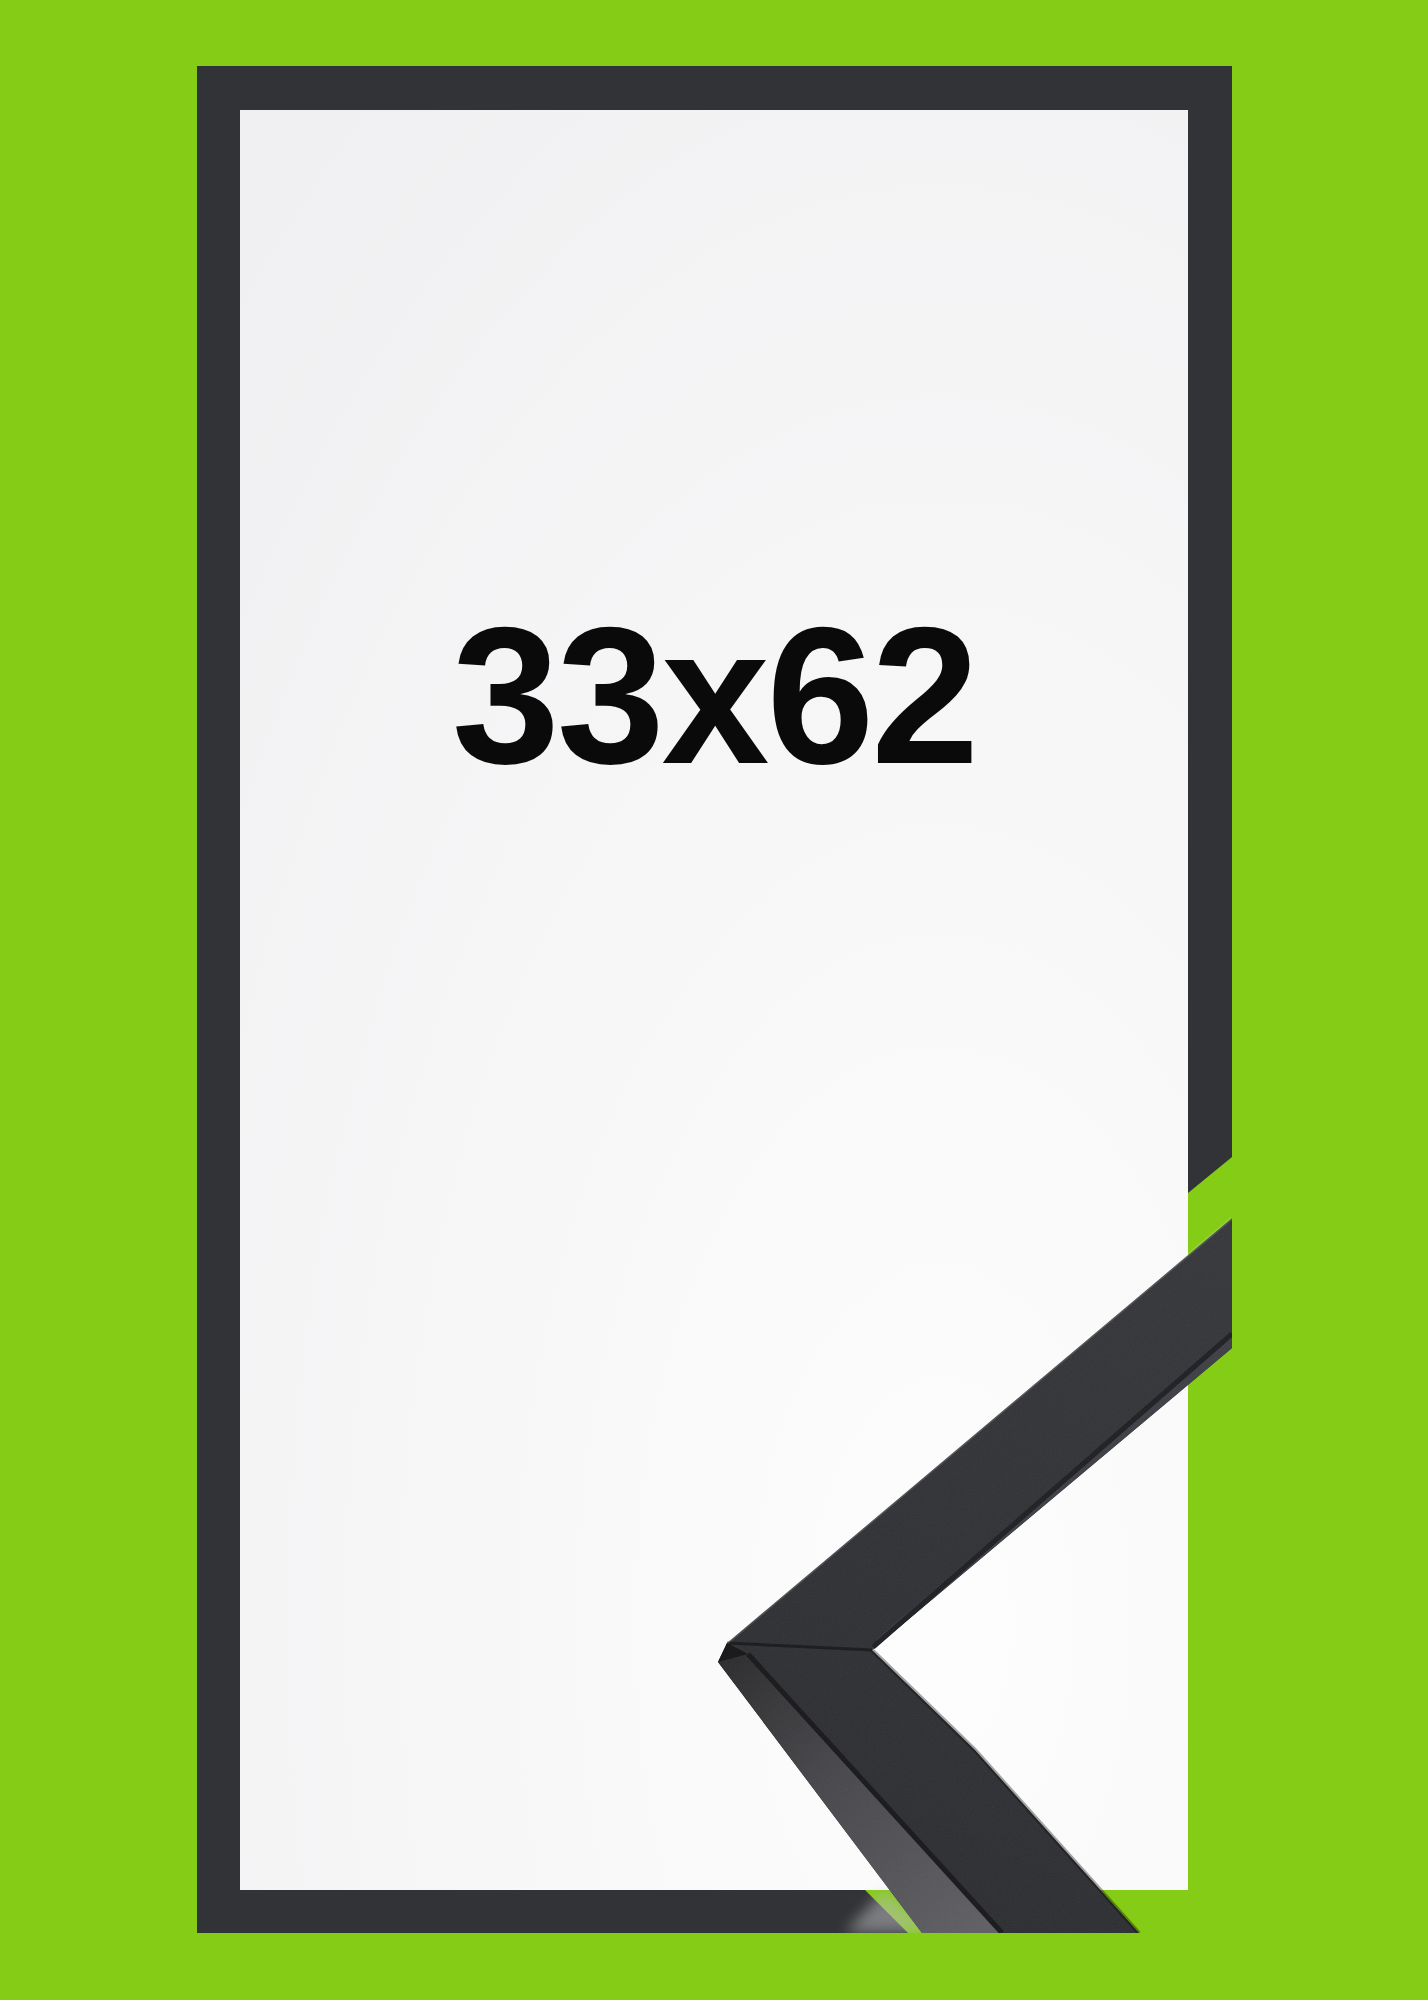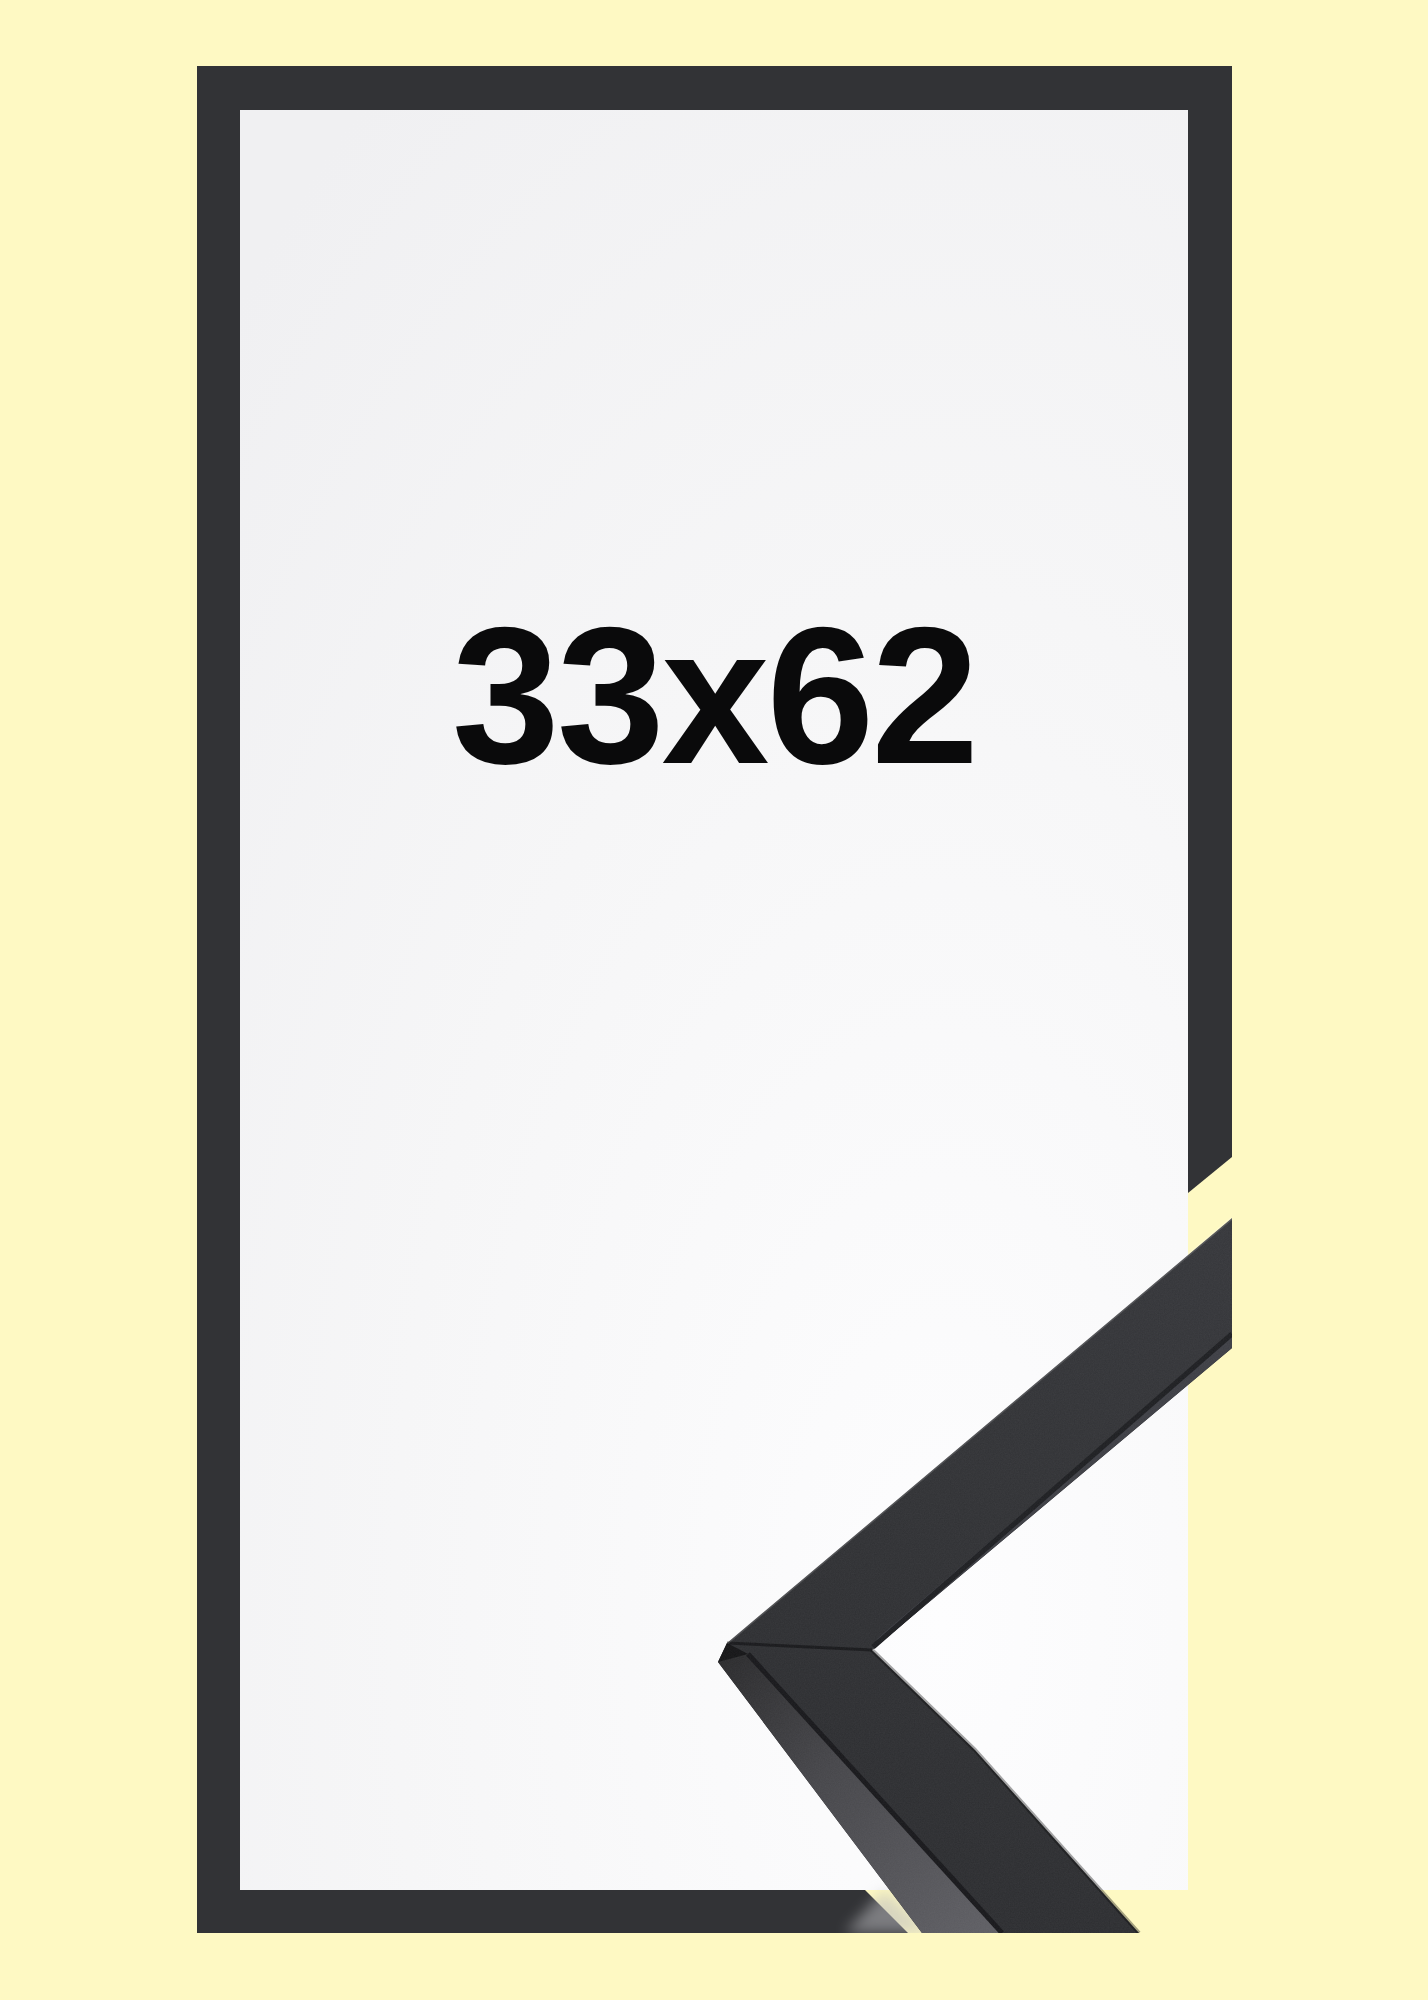--- a/index.html
+++ b/index.html
@@ -5,21 +5,21 @@
   html, body { margin: 0; padding: 0; }
   body {
     width: 1428px; height: 2000px;
     background: #f1f1f2;
     font-family: "Liberation Sans", sans-serif;
     overflow: hidden;
   }
   .stage {
     position: relative;
     width: 1428px; height: 2000px;
-    background: #fef9c3;
+    background: #84cc16;
   }
   .frame-svg {
     position: absolute;
     left: 0; top: 0;
     width: 1428px; height: 2000px;
     display: block;
   }
   .size-label {
     position: absolute;
     left: 240px; top: 599px;

